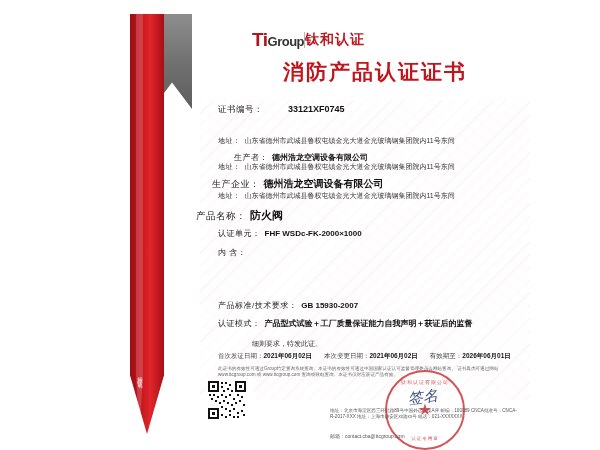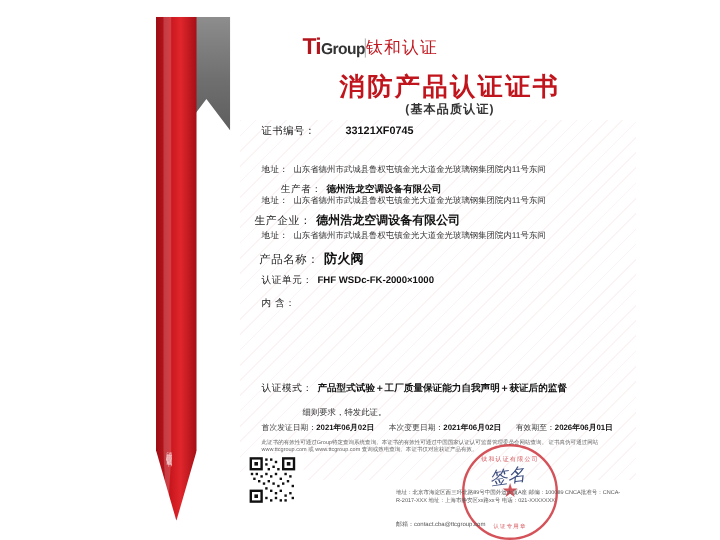--- a/index.html
+++ b/index.html
@@ -79,21 +79,21 @@
     font-weight: bold;
   }
   .logo-divider {
     width: 1px;
     height: 16px;
     background: #bbb;
   }
   .logo-cn {
     font-size: 14px;
     color: #c01820;
-    font-weight: normal;
+    font-weight: bold;
     letter-spacing: 1px;
   }
 
   
   .main-title {
     position: absolute;
     left: 210px;
     top: 58px;
     width: 330px;
     text-align: center;
@@ -138,21 +138,21 @@
 
   .row-applicant  { left: 218px; top: 124px; }
   .row-applicant-addr { left: 218px; top: 136px; }
   .row-producer   { left: 218px; top: 152px; margin-left: 16px; }
   .row-producer-addr  { left: 218px; top: 162px; }
 
   .row-maker { left: 212px; top: 177px; font-size: 9px; }
   .row-maker .val { font-size: 10px; }
   .row-maker-addr { left: 218px; top: 191px; }
 
-  .row-prodname { left: 216px; top: 208px; font-size: 9.5px; }
+  .row-prodname { left: 196px; top: 208px; font-size: 9.5px; }
   .row-prodname .val { font-size: 11px; }
 
   .row-unit { left: 218px; top: 228px; }
   .row-include { left: 218px; top: 247px; }
 
   .models {
     position: absolute;
     left: 252px;
     top: 246px;
     font-size: 8px;
@@ -313,21 +313,20 @@
 
   <div class="logo-wrap">
     <div class="logo-mark">
       <span>Ti</span><span class="sub">Group</span>
     </div>
     <div class="logo-divider"></div>
     <div class="logo-cn">钛和认证</div>
   </div>
 
   <div class="main-title">消防产品认证证书</div>
-  <div class="sub-title">(基本品质认证)</div>
 
   <div class="field cert-no">
     <span class="lbl">证书编号：</span><span class="val">33121XF0745</span>
   </div>
 
   <div class="field small row-applicant-addr">
     <span class="lbl">地址：</span><span class="val">山东省德州市武城县鲁权屯镇金光大道金光玻璃钢集团院内11号东间</span>
   </div>
 
   <div class="field row-producer">
@@ -349,20 +348,23 @@
   </div>
 
   <div class="field row-unit">
     <span class="lbl">认证单元：</span><span class="val">FHF WSDc-FK-2000×1000</span>
   </div>
 
   <div class="field row-include">
     <span class="lbl">内    含：</span>
   </div>
 
+  <div class="field row-standard">
+    <span class="lbl">产品标准/技术要求：</span><span class="val">GB 15930-2007</span>
+  </div>
 
   <div class="field row-mode">
     <span class="lbl">认证模式：</span><span class="val">产品型式试验＋工厂质量保证能力自我声明＋获证后的监督</span>
   </div>
   <div class="row-mode-3" style="position:absolute">细则要求，特发此证。</div>
 
   <div class="dates">
     <span>
       <span>首次发证日期：</span><b>2021年06月02日</b>
     </span>

